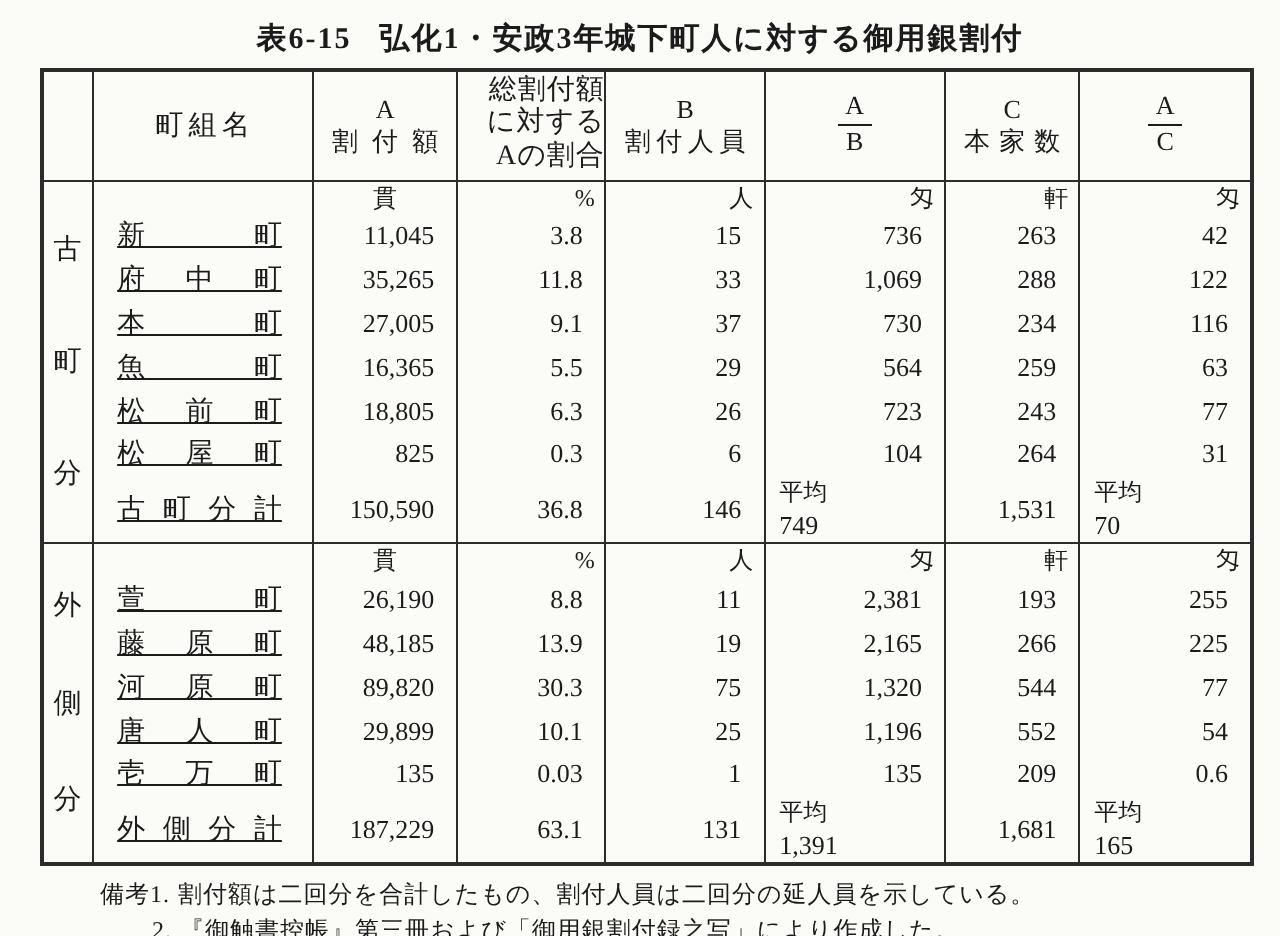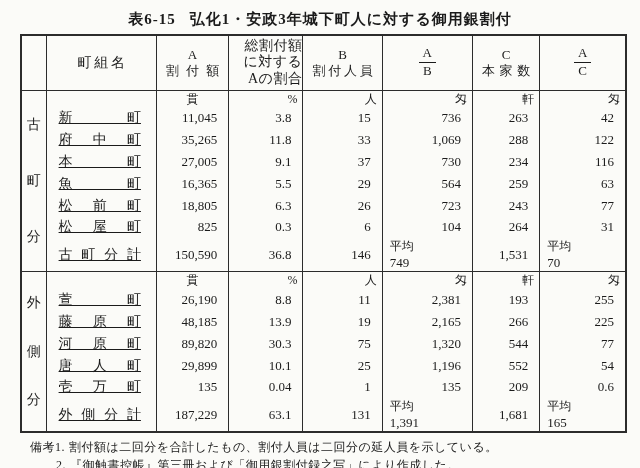--- a/index.html
+++ b/index.html
@@ -72,21 +72,21 @@
 
   .town-cell { padding: 0 15px 0 12px; font-size: 14px; text-decoration: underline; }
   .num { text-align: right; padding-right: 11px; font-size: 13px; }
   .unit { text-align: right; padding-right: 5px; font-size: 12px; }
   .unit-center { text-align: center; font-size: 12px; }
   .avg-wrap { display: flex; justify-content: space-between; padding: 0 11px 0 7px; font-size: 13px; flex-direction: column; }
   .avg-wrap .avg-label { font-size: 12px; }
 
   
   .notes { margin: 6px 0 0 30px; font-size: 12px; line-height: 1.45; letter-spacing: 0.5px; }
-  .note-row { white-space: nowrap; }
+  .note-row { white-space: nowrap; margin-left: 20px; }
   .note-row.second { padding-left: 26px; }
   .note-label { margin-right: 4px; }
 </style>
 </head>
 <body>
 
 <div class="page">
 
   <div class="title-line">
     <span class="title-tag">表6-15</span><span>弘化1・安政3年城下町人に対する御用銀割付</span>
@@ -271,21 +271,21 @@
       <td class="num">29,899</td>
       <td class="num">10.1</td>
       <td class="num">25</td>
       <td class="num">1,196</td>
       <td class="num">552</td>
       <td class="num">54</td>
     </tr>
     <tr class="data-row">
       <td class="town-cell just">壱万町</td>
       <td class="num">135</td>
-      <td class="num">0.04</td>
+      <td class="num">0.03</td>
       <td class="num">1</td>
       <td class="num">135</td>
       <td class="num">209</td>
       <td class="num">0.6</td>
     </tr>
     <tr class="data-row">
       <td class="town-cell just">外側分計</td>
       <td class="num">187,229</td>
       <td class="num">63.1</td>
       <td class="num">131</td>

